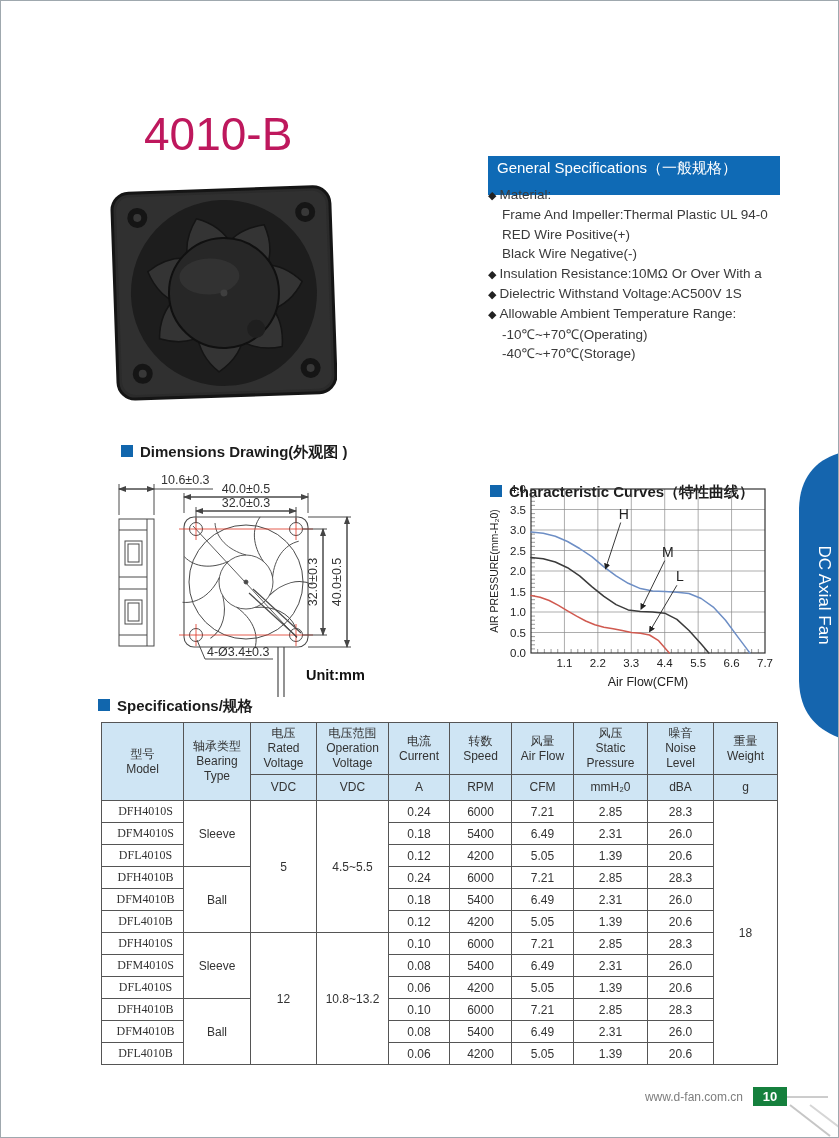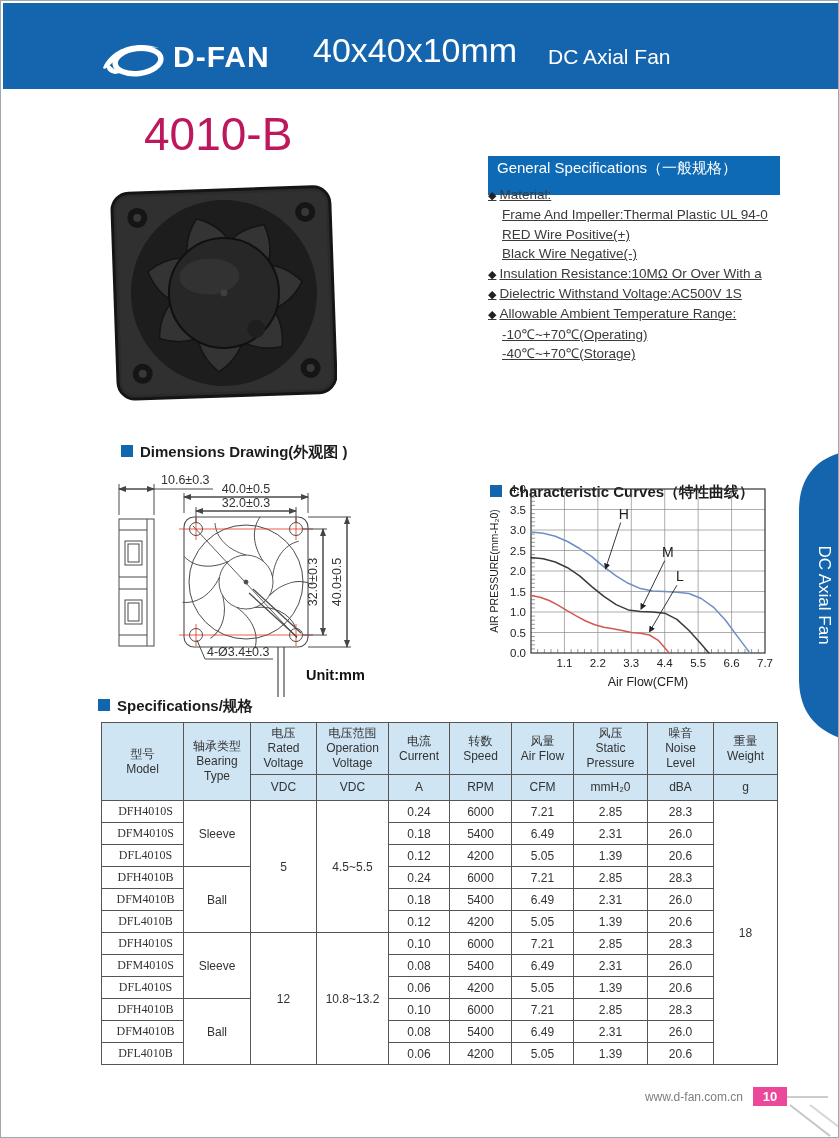--- a/index.html
+++ b/index.html
@@ -11,63 +11,51 @@
   .hdr .brand{position:absolute;left:170px;top:37px;font-size:30px;font-weight:bold;letter-spacing:1px;}
   .hdr .size{position:absolute;left:310px;top:28px;font-size:34px;font-weight:normal;}
   .hdr .sub{position:absolute;left:545px;top:42px;font-size:21px;}
   .hdr svg{position:absolute;left:94px;top:35px;}
   
   .ptitle{position:absolute;left:143px;top:106px;font-size:46px;color:#be185d;}
   .fanphoto{position:absolute;left:106px;top:183px;}
   
   .gsbar{position:absolute;left:487px;top:155px;width:292px;height:39px;background:#0f6ab5;
          color:#fff;font-size:15px;line-height:23px;padding-left:9px;}
-  .gslist{position:absolute;left:487px;top:184px;width:310px;font-size:13.5px;color:#3a3a3a;text-decoration:underline;}
+  .gslist{position:absolute;left:487px;top:184px;width:310px;font-size:13.5px;color:#3a3a3a;}
   .gs-item{line-height:19.4px;white-space:nowrap;}
   .gs-item .diamond{font-size:11px;margin-right:3px;color:#222;}
   .gs-item.cont{padding-left:14px;}
   
   .sec{position:absolute;font-size:15px;font-weight:600;color:#1c1c1c;}
   .sec .sq{display:inline-block;width:12px;height:12px;background:#1166ad;margin-right:7px;}
   
   .sidetab{position:absolute;left:785px;top:452px;}
   
   table.spec{position:absolute;left:100px;top:721px;width:676px;border-collapse:collapse;
              table-layout:fixed;font-size:12px;color:#333;}
   table.spec th,table.spec td{border:1px solid #555;text-align:center;padding:0 2px;overflow:hidden;}
   table.spec th{background:#cfe5f4;font-weight:normal;line-height:1.25;}
   table.spec thead tr.mainrow th{height:52px;}
   table.spec thead tr.unitrow th{height:26px;}
   table.spec tbody td{height:22px;background:#fff;}
   table.spec tbody td.model{text-align:center;padding-left:8px;font-family:Liberation Serif, serif;}
   table.spec{border:1.5px solid #444;}
   
   .site{position:absolute;right:95px;top:1089px;font-size:12px;color:#7d7d7d;}
-  .pagenum{position:absolute;left:752px;top:1086px;width:34px;height:19px;background:#ec4899;
+  .pagenum{position:absolute;left:752px;top:1086px;width:34px;height:19px;background:#15803d;
            color:#fff;font-size:13px;font-weight:bold;text-align:center;line-height:19px;}
   .cornerdecor{position:absolute;left:779px;top:1092px;}
   svg text{font-family:"Liberation Sans",sans-serif;}
 </style>
 </head>
 <body>
 
 <div class="page">
 
-  <div class="hdr">
-    <svg width="74" height="44" viewBox="0 0 74 44">
-      <g fill="#fff">
-        <path d="M6,30 C14,10 40,2 62,10 C44,8 26,13 16,24 C11,29 8,32 6,30 Z"></path>
-        <path d="M18,36 C10,34 8,30 12,26 C14,30 20,33 28,34 Z"></path>
-      </g>
-      <ellipse cx="41" cy="23" rx="23" ry="12.5" fill="none" stroke="#fff" stroke-width="5.5" transform="rotate(-7 41 23)"></ellipse>
-    </svg>
-    <span class="brand">D-FAN</span>
-    <span class="size">40x40x10mm</span>
-    <span class="sub">DC Axial Fan</span>
-  </div>
 
   <div class="ptitle">4010-B</div>
 
   <svg class="fanphoto" width="230" height="218" viewBox="0 0 230 218">
     <g transform="rotate(-2 115 110)">
       <rect x="8" y="6" width="218" height="206" rx="17" fill="#2b2b2b" stroke="#151515" stroke-width="3"></rect>
       <rect x="12" y="10" width="210" height="198" rx="14" fill="#303030"></rect>
       <circle cx="117" cy="109" r="93" fill="#1d1d1d"></circle>
       <g fill="#343434" stroke="#141414" stroke-width="1.5">
         <path id="bl" d="M117,109 C85,98 70,68 92,34 C126,44 138,76 132,102 Z"></path>

